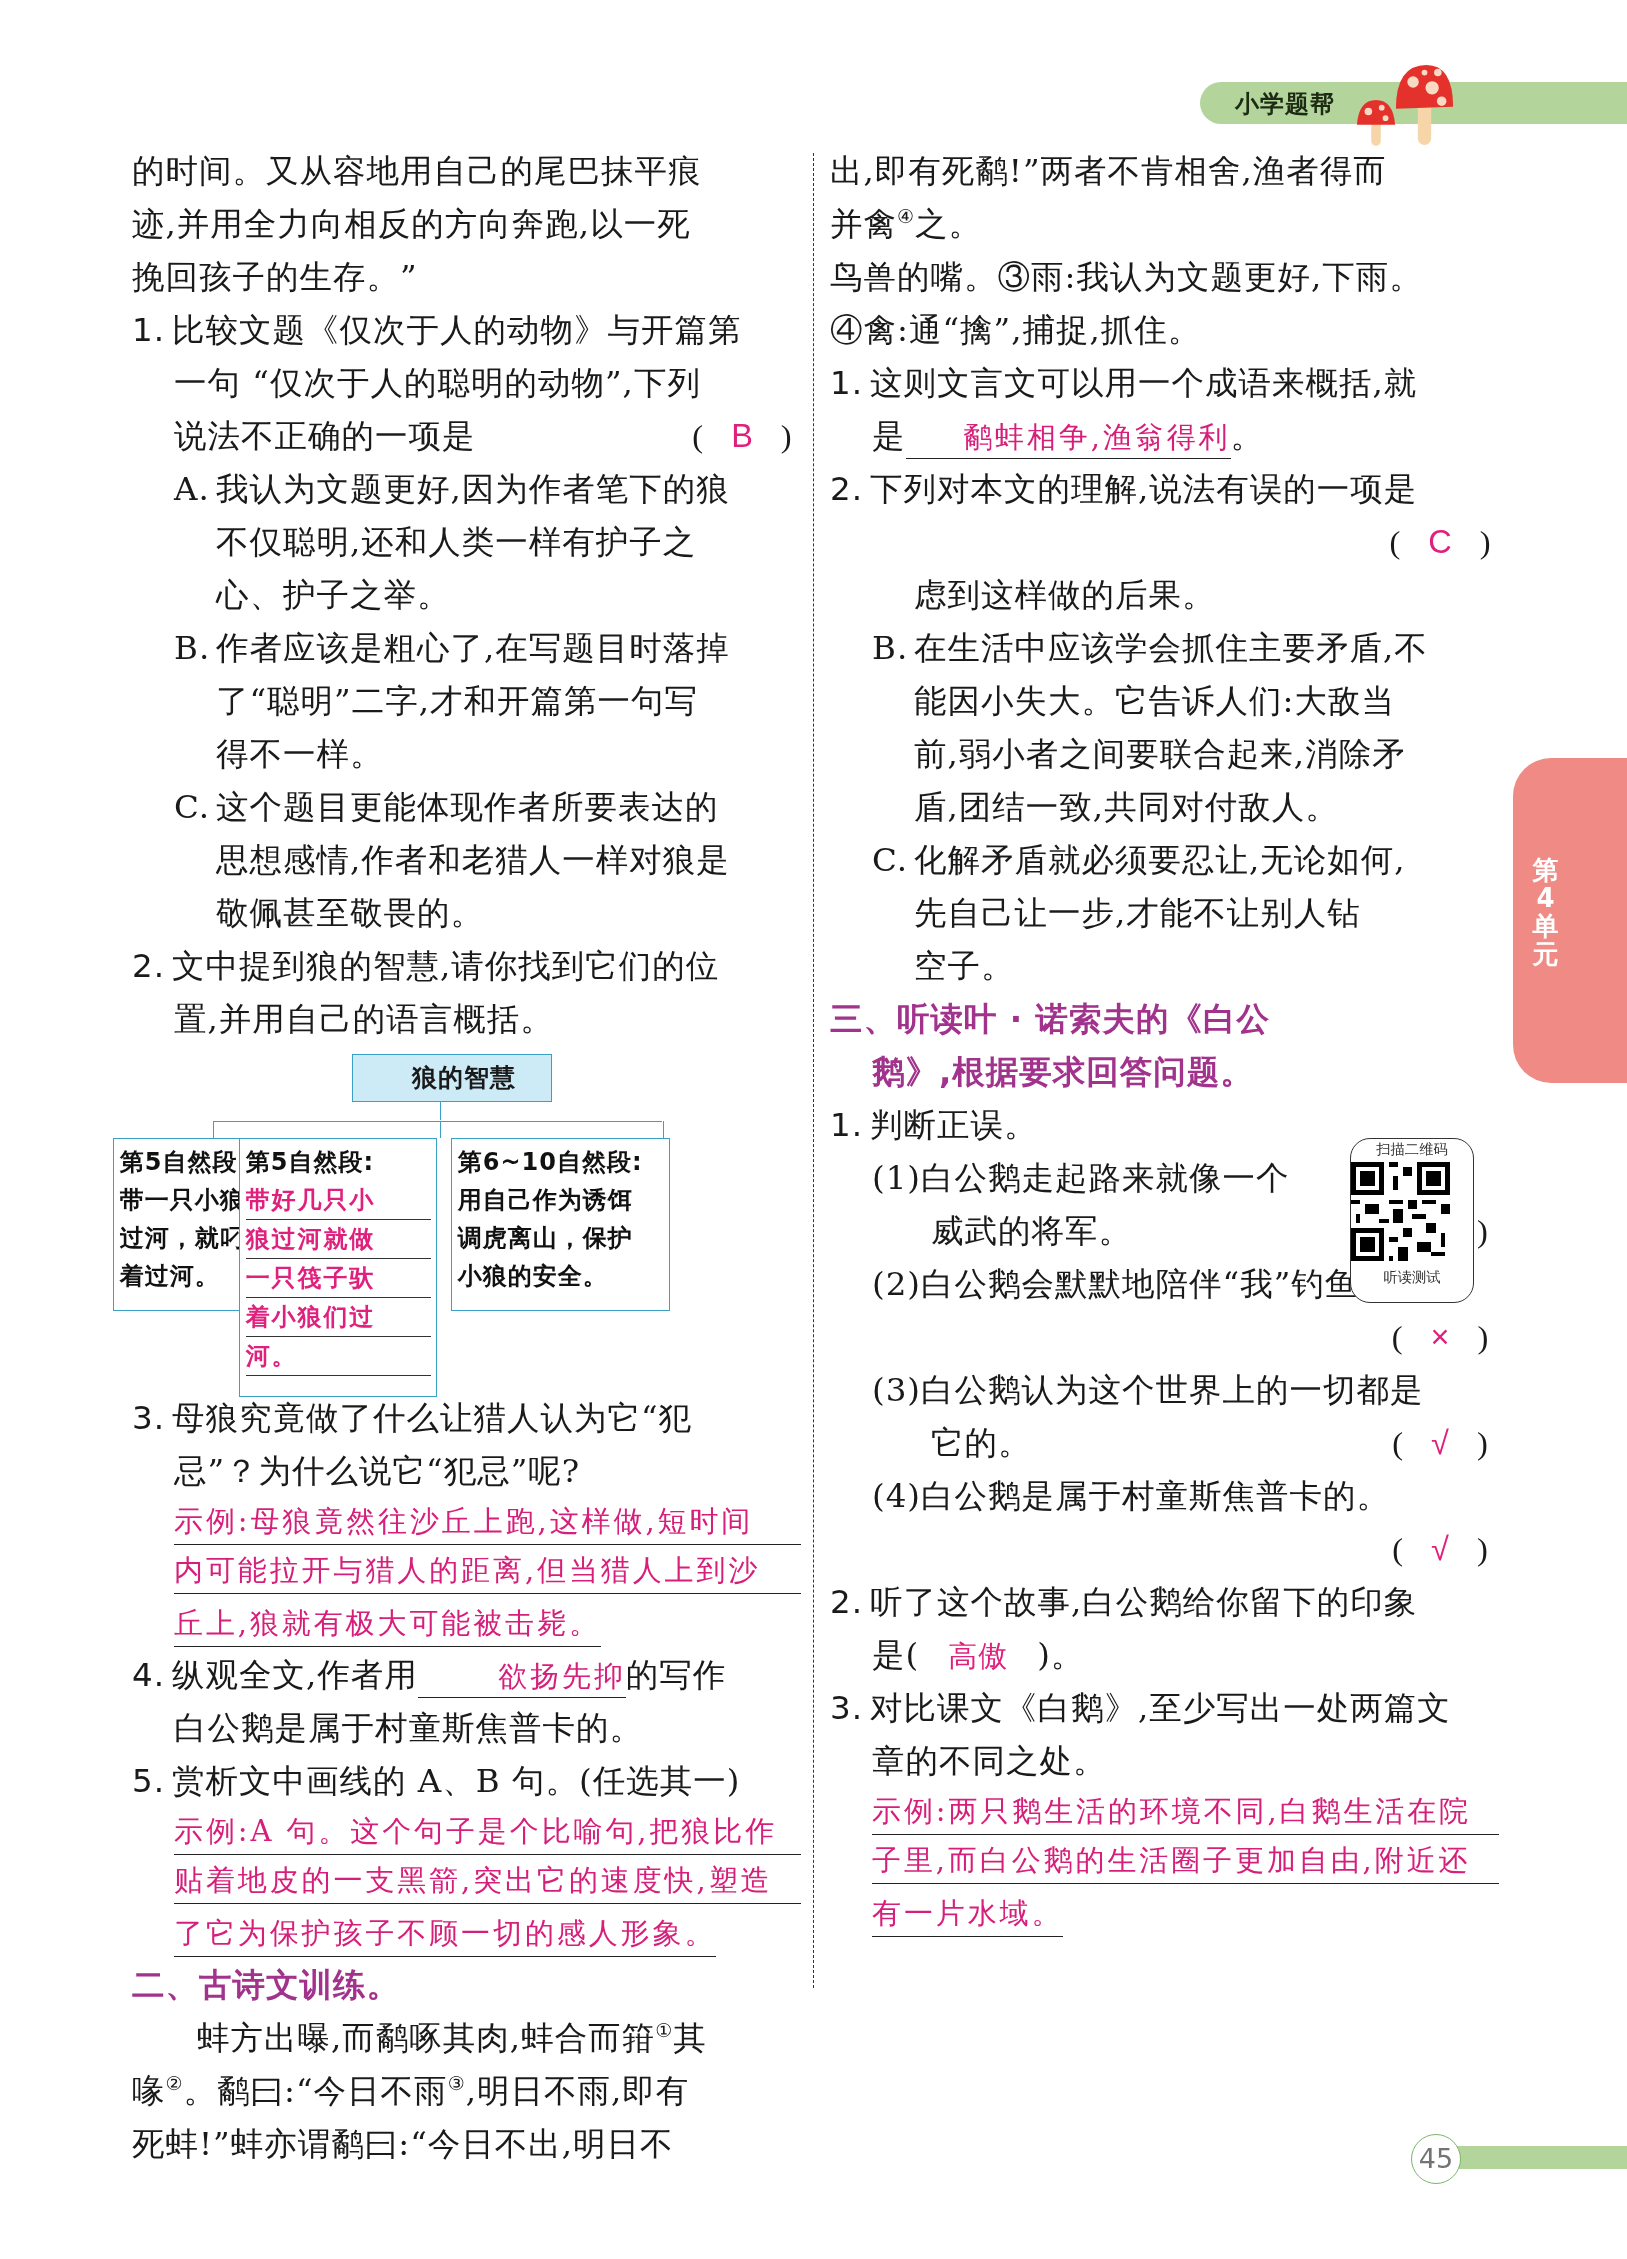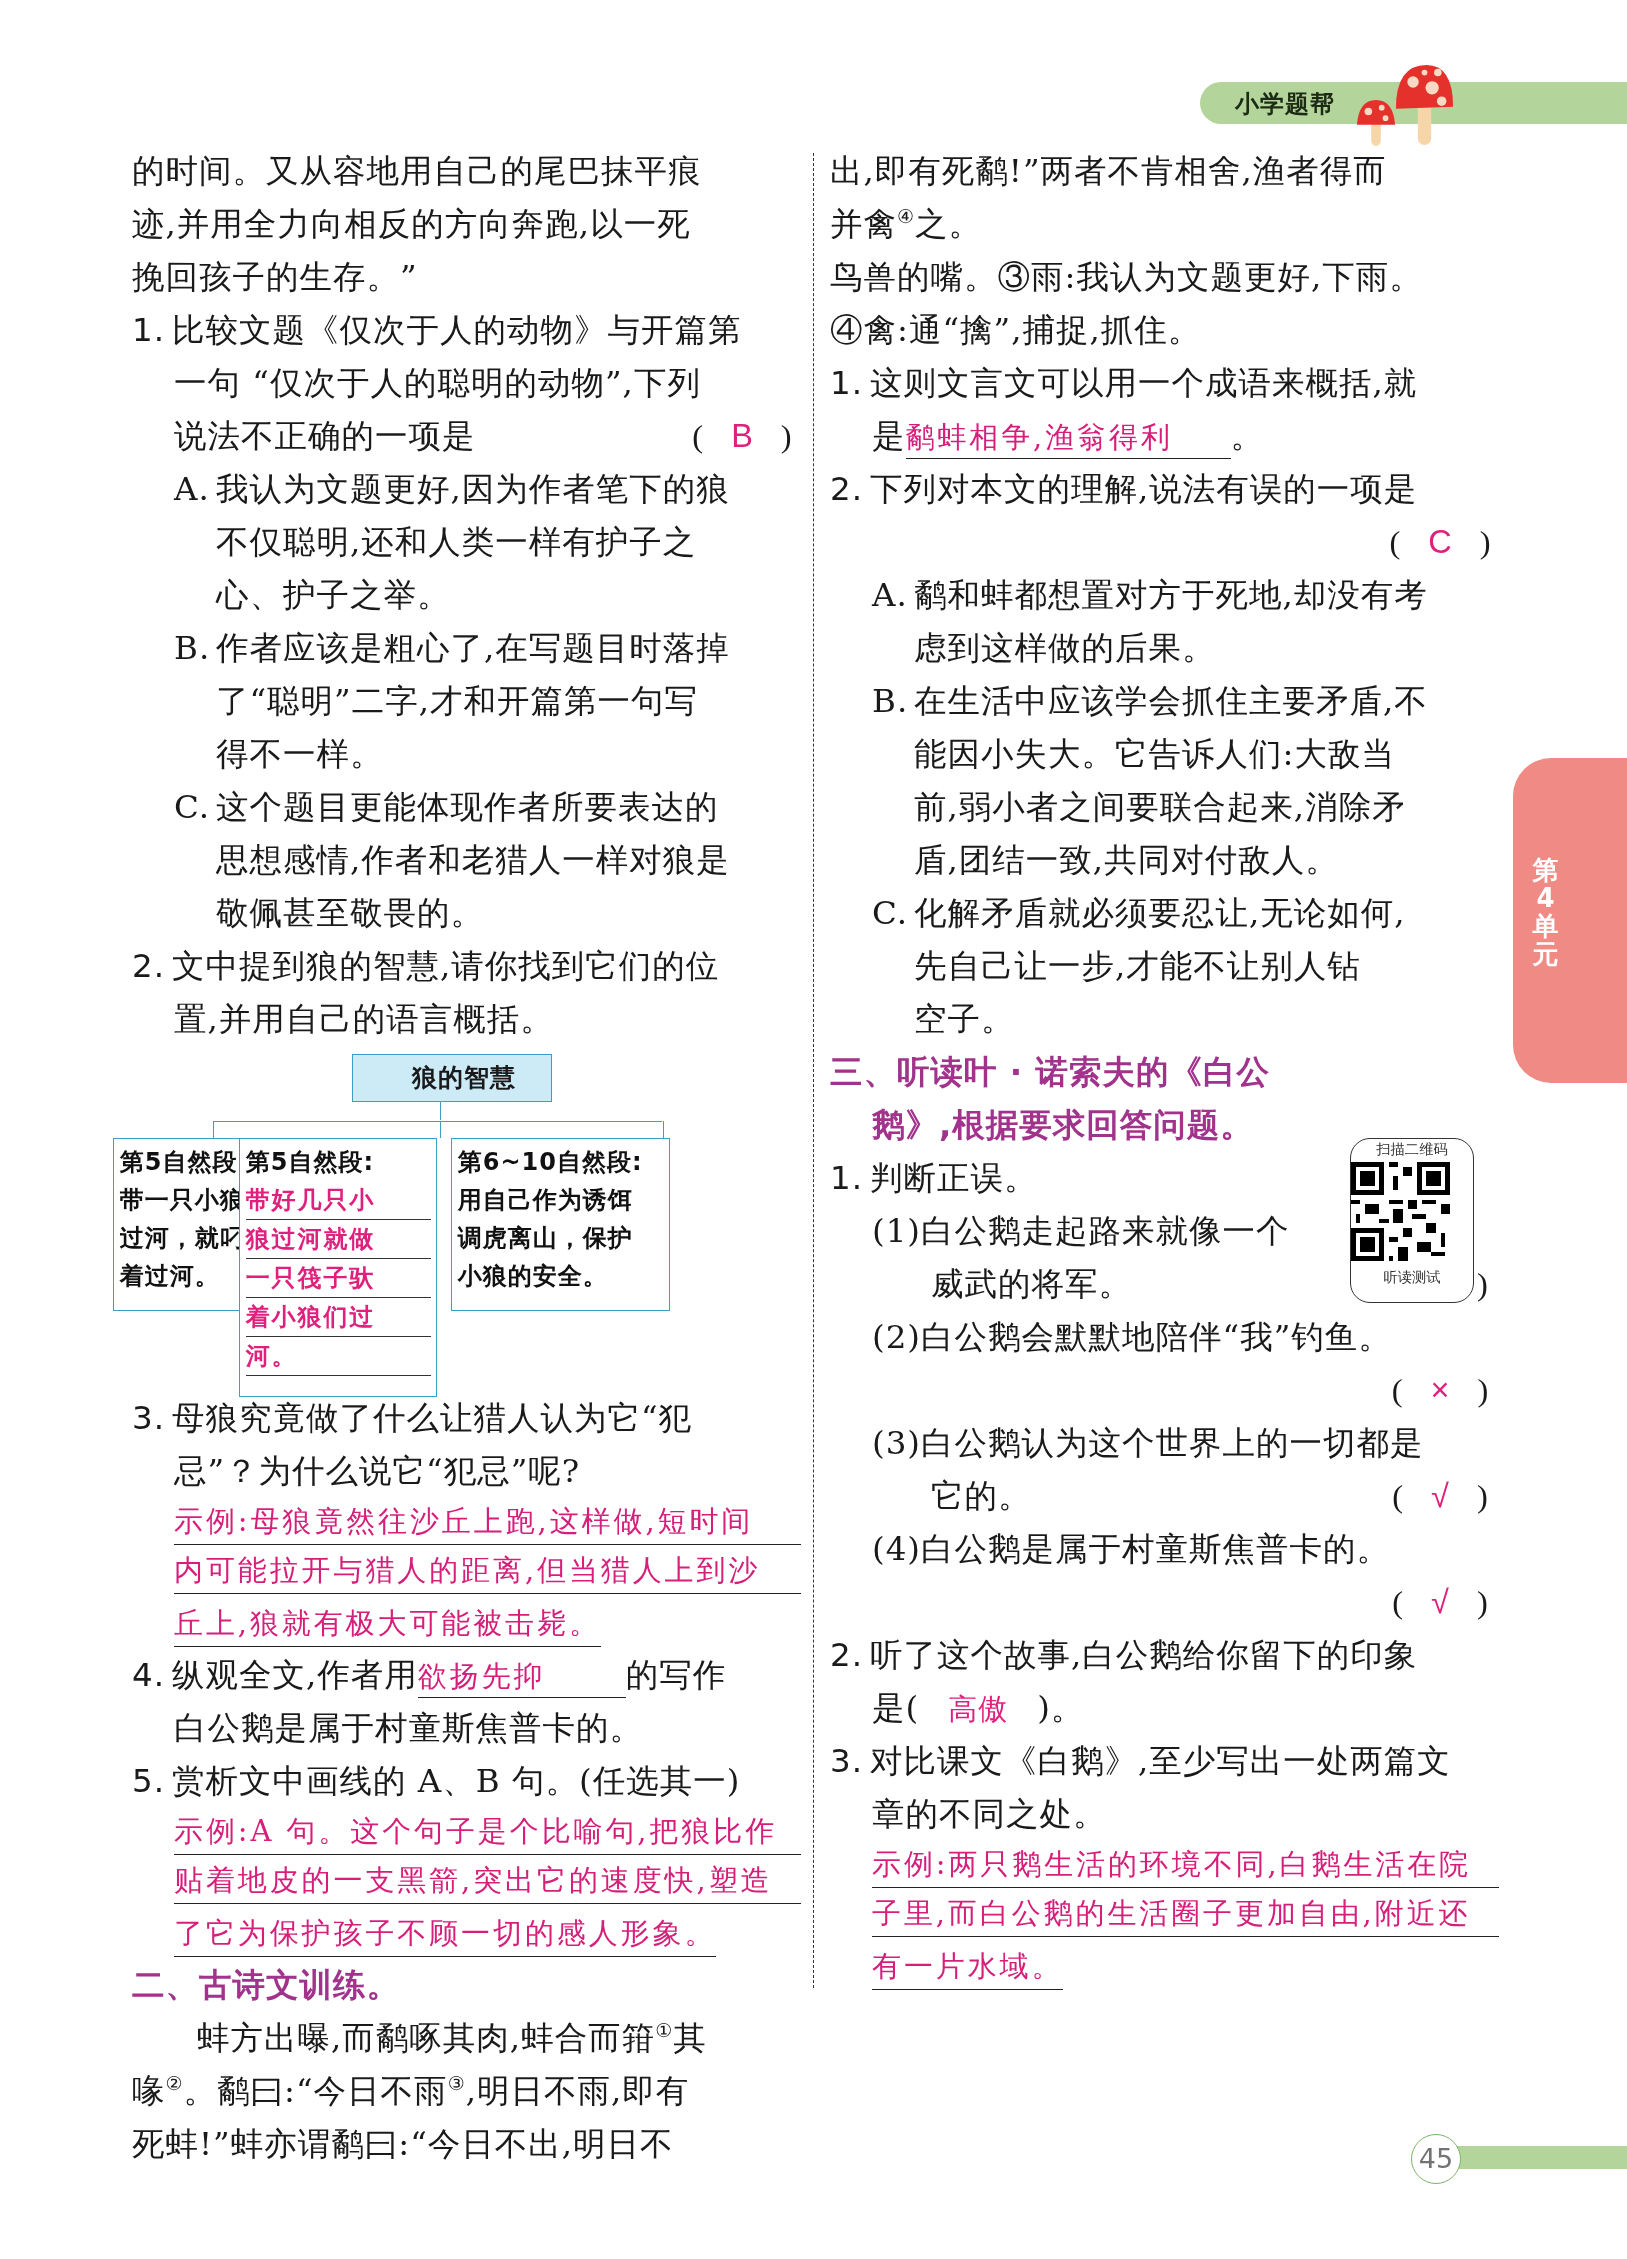--- a/index.html
+++ b/index.html
@@ -36,21 +36,21 @@
   .ind1 { padding-left:42px; }
   .ind2 { padding-left:84px; }
   .ans { color:#e0207d; font-family:"DejaVu Sans","Liberation Sans",sans-serif; }
   .ans-paren { display:inline-block; float:right; width:117px; text-align:center;
                font-family:"Liberation Serif",serif; }
   .ans-paren .p { color:#1a1a1a; }
   .ans-paren .v { color:#e0207d; margin:0 27px; font-family:"Liberation Sans",sans-serif; }
   .hw { color:#d61f7a; font-size:29px; letter-spacing:2.9px;
         font-family:"DejaVu Serif","Liberation Serif",serif; }
   .hw-line { border-bottom:1.9px solid #222; height:46px; line-height:46px; margin-bottom:1.9px; }
-  .blank { display:inline-block; border-bottom:1.9px solid #222; text-align:left; }
+  .blank { display:inline-block; border-bottom:1.9px solid #222; text-align:right; }
   .section { color:#a2338c; font-family:"DejaVu Sans","Liberation Sans",sans-serif;
              font-weight:bold; font-size:32.5px; }
   .note-label { font-family:"DejaVu Sans","Liberation Sans",sans-serif; font-weight:bold; }
   sup { font-size:19px; line-height:0; }
 
   
   .diagram { position:relative; height:354px; }
   .d-root { position:absolute; left:220px; top:7.6px; width:174px; height:46px;
             background:#cdeaf7; border:1.9px solid #3aa0c8; text-align:center; line-height:46px;
             font-family:"DejaVu Sans","Liberation Sans",sans-serif; font-weight:bold; font-size:25px;padding-left:24px; }
@@ -206,21 +206,20 @@
   <div>
     <div class="line"><span class="num">1.</span><span>这则文言文可以用一个成语来概括,就</span></div>
     <div class="line ind1"><span>是</span><span class="blank hw" style="width:325px;line-height:42px">鹬蚌相争,渔翁得利</span><span>。</span></div>
   </div>
 
   <div>
     <div class="line"><span class="num">2.</span><span>下列对本文的理解,说法有误的一项是</span></div>
     <div class="line">
         <span class="ans-paren"><span class="p">(</span><span class="v">C</span><span class="p">)</span></span>
       </div>
-    <div class="line" style="padding-left:84px"><span style="display:inline-block;width:42px;margin-left:-42px">A.</span><span>鹬和蚌都想置对方于死地,却没有考</span></div>
     <div class="line ind2">虑到这样做的后果。</div>
     <div class="line" style="padding-left:84px"><span style="display:inline-block;width:42px;margin-left:-42px">B.</span><span>在生活中应该学会抓住主要矛盾,不</span></div>
     <div class="line ind2">能因小失大。它告诉人们:大敌当</div>
     <div class="line ind2">前,弱小者之间要联合起来,消除矛</div>
     <div class="line ind2">盾,团结一致,共同对付敌人。</div>
     <div class="line" style="padding-left:84px"><span style="display:inline-block;width:42px;margin-left:-42px">C.</span><span>化解矛盾就必须要忍让,无论如何,</span></div>
     <div class="line ind2">先自己让一步,才能不让别人钻</div>
     <div class="line ind2">空子。</div>
   </div>
 

